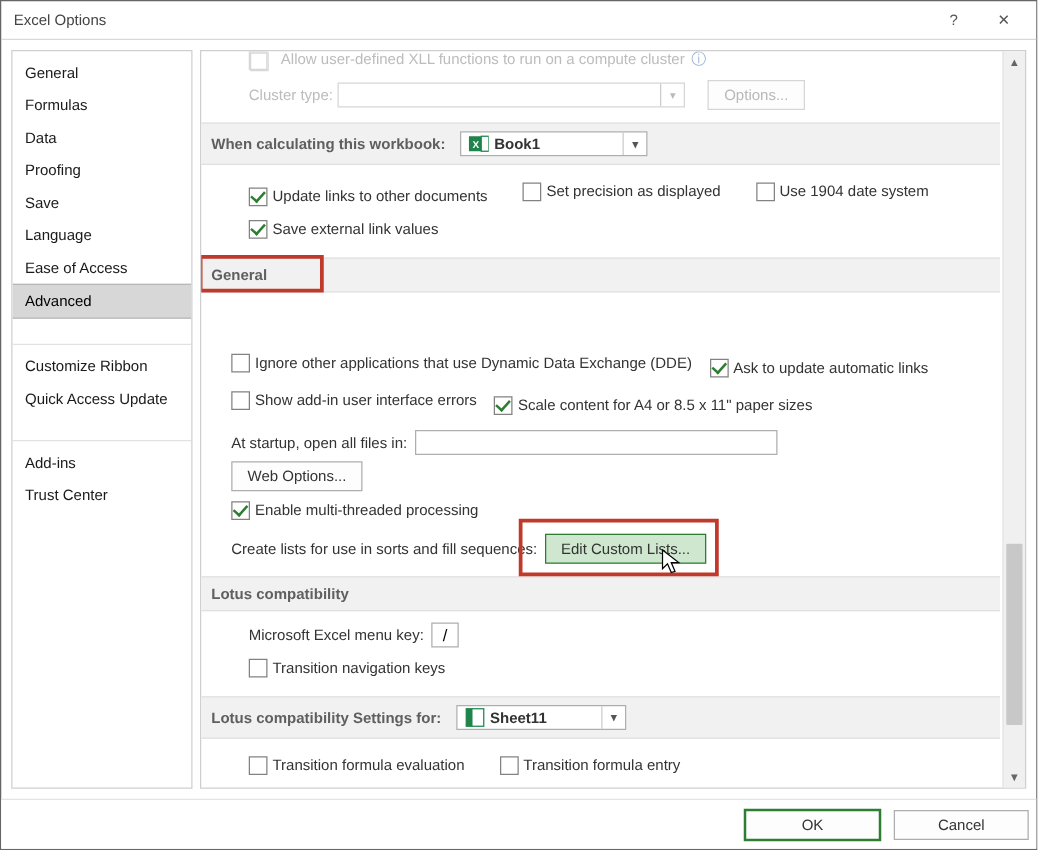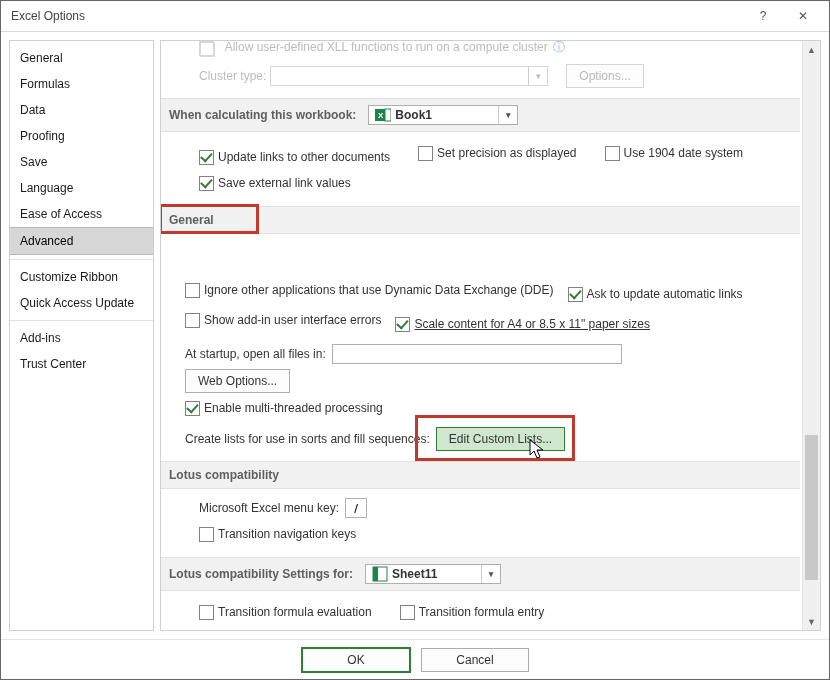--- a/index.html
+++ b/index.html
@@ -4,21 +4,21 @@
 <style>
   html,body{margin:0;padding:0;font-family:"Segoe UI",Tahoma,sans-serif;font-size:12px;color:#333;background:#fff}
   .window{width:830px;height:680px;border:1px solid #666;box-sizing:border-box;position:relative;background:#fff}
   .titlebar{height:30px;display:flex;align-items:center;padding:0 6px 0 10px;border-bottom:1px solid #d9d9d9}
   .titlebar .title{flex:1;font-size:12px;color:#444}
   .titlebar .tb-btn{width:40px;height:30px;display:flex;align-items:center;justify-content:center;color:#555}
   .body{position:absolute;top:31px;left:0;right:0;bottom:40px;padding:8px;box-sizing:border-box}
   .cols{display:flex;gap:6px;height:100%}
   .sidebar{width:145px;border:1px solid #cfcfcf;box-sizing:border-box;background:#fff;padding:4px 0;overflow:hidden}
   .nav-item{padding:6px 10px;font-size:12px;color:#1a1a1a}
-  .nav-item.sep{border-top:1px solid #e1e1e1;margin-top:4px;padding-top:10px}
+  .nav-item.sep{border-top:1px solid #e1e1e1;margin-top:20px;padding-top:10px}
   .nav-item.selected{background:#d7d7d7;border:1px solid #b8b8b8;border-left:none;border-right:none;color:#000}
   .content-wrap{flex:1;position:relative;border:1px solid #cfcfcf;box-sizing:border-box}
   .content{position:absolute;inset:0;overflow:hidden;padding:0 0 0 10px}
   .scrollbar-v{position:absolute;right:0;top:0;bottom:0;width:17px;background:#f0f0f0;border-left:1px solid #e4e4e4}
   .sb-arrow{height:17px;display:flex;align-items:center;justify-content:center;color:#666;font-size:9px}
   .sb-track{position:absolute;top:17px;bottom:17px;left:0;right:0}
   .sb-thumb{position:absolute;left:2px;right:2px;background:#c8c8c8;border-radius:1px}
   .row{display:flex;align-items:center;min-height:22px;margin:2px 0}
   .cut{color:#bcbcbc;font-size:12px;padding-left:28px;margin-top:2px}
   .cut .chk{display:inline-block;width:13px;height:13px;border:1px solid #d6d6d6;margin-right:8px;vertical-align:-3px}
@@ -30,21 +30,21 @@
   .dropdown{display:inline-flex;align-items:center;border:1px solid #aeaeae;background:#fff;height:20px;position:relative;box-sizing:border-box}
   .dropdown .val{padding:0 6px;font-size:12px;color:#333;display:flex;align-items:center;gap:4px}
   .dropdown .arrow{width:18px;border-left:1px solid #ccc;display:flex;align-items:center;justify-content:center;color:#555;font-size:9px;height:100%}
   .btn{display:inline-flex;align-items:center;justify-content:center;height:22px;padding:0 12px;border:1px solid #adadad;background:#fdfdfd;font-size:12px;color:#333}
   .btn.disabled{color:#b8b8b8;border-color:#d6d6d6}
   .btn.hover{background:#cfe7cf;border-color:#2e7d32}
   .textfield{border:1px solid #aeaeae;height:20px;background:#fff;box-sizing:border-box}
   .hl{border:3px solid #c0392b;position:absolute;pointer-events:none;box-sizing:border-box}
   .xl-icon{width:16px;height:16px;display:inline-block}
   
-  .footer{position:absolute;left:0;right:0;bottom:0;height:40px;display:flex;align-items:center;justify-content:center;gap:10px;padding:0 6px;box-sizing:border-box;border-top:1px solid #e4e4e4;background:#fff}
+  .footer{position:absolute;left:0;right:0;bottom:0;height:40px;display:flex;align-items:center;justify-content:flex-end;gap:10px;padding:0 6px;box-sizing:border-box;border-top:1px solid #e4e4e4;background:#fff}
   .footer .btn{width:82px;justify-content:center}
   .footer .btn.ok{border:2px solid #2e7d32}
   .info-icon{color:#9cb4d4;font-size:12px;margin-left:2px}
   .cursor{position:absolute;pointer-events:none}
 </style>
 </head>
 <body>
 
 <div class="window">
   <div class="titlebar">
@@ -130,21 +130,21 @@
           </div>
           <div id="general-items"><div class="row chk" style="padding-left: 14px; margin-top: 37px;">
                 <span class="fake"></span>
                 <span>Ignore other applications that use Dynamic Data Exchange (DDE)</span>
               </div><div class="row chk" style="padding-left: 14px;">
                 <span class="fake checked"></span>
                 <span>Ask to update automatic links</span>
               </div><div class="row chk" style="padding-left: 14px;">
                 <span class="fake"></span>
                 <span>Show add-in user interface errors</span>
-              </div><div class="row chk" style="padding-left: 14px; text-decoration: underline;">
+              </div><div class="row chk" style="padding-left: 14px;">
                 <span class="fake checked"></span>
                 <span>Scale content for A4 or 8.5 x 11" paper sizes</span>
               </div></div>
           <div class="row" style="padding-left:14px;margin-top:6px">
             <span>At startup, open all files in:</span>
             <span style="width:6px"></span>
             <input class="textfield" style="width: 290px; padding: 0px 4px;" value="">
           </div>
           <div class="row" style="padding-left:14px;margin-top:4px">
             <span class="btn">Web Options...</span>

